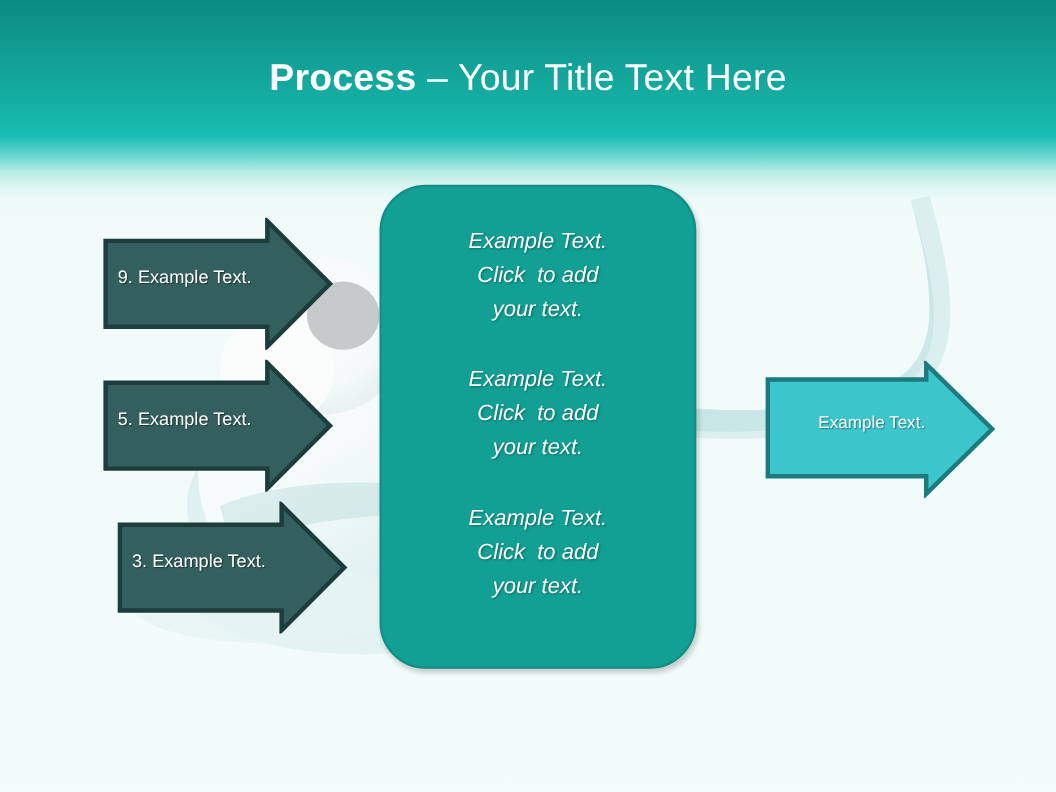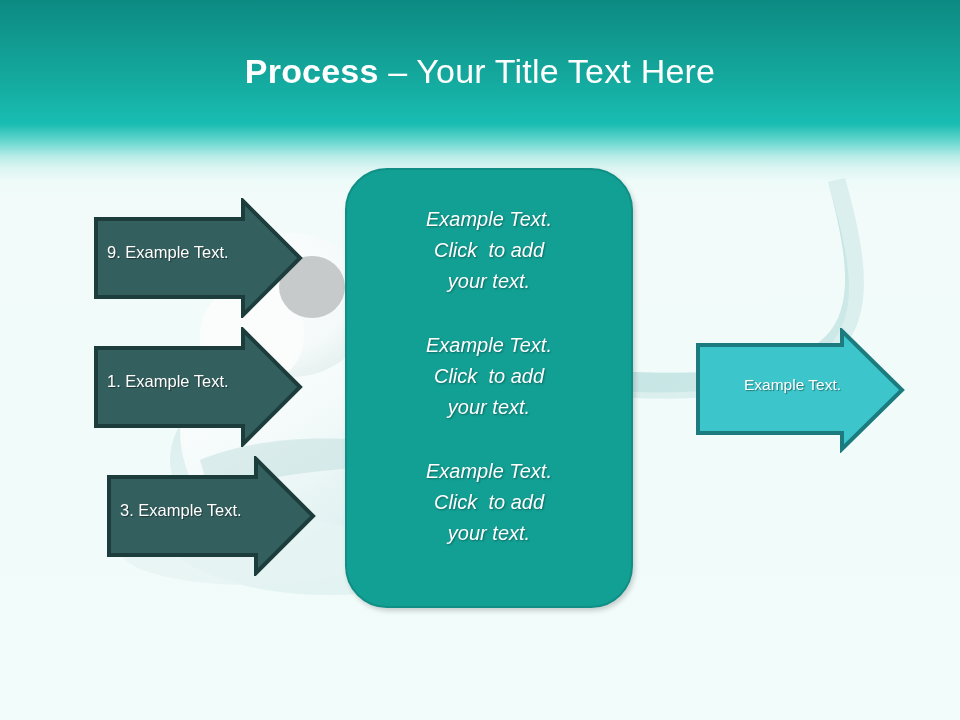--- a/index.html
+++ b/index.html
@@ -201,21 +201,21 @@
     <svg width="210" height="120" viewBox="0 0 210 120" xmlns="http://www.w3.org/2000/svg">
       <path d="M3 21 L150 21 L150 3 L207 60 L150 117 L150 99 L3 99 Z" fill="#33605f" stroke="#1d3d3d" stroke-width="4" stroke-linejoin="miter"></path>
     </svg>
     <div class="label">9. Example Text.</div>
   </div>
 
   <div class="step-arrow" id="step-2">
     <svg width="210" height="120" viewBox="0 0 210 120" xmlns="http://www.w3.org/2000/svg">
       <path d="M3 21 L150 21 L150 3 L207 60 L150 117 L150 99 L3 99 Z" fill="#33605f" stroke="#1d3d3d" stroke-width="4" stroke-linejoin="miter"></path>
     </svg>
-    <div class="label">1. Example Text.</div>
+    <div class="label">5. Example Text.</div>
   </div>
 
   <div class="step-arrow" id="step-3">
     <svg width="210" height="120" viewBox="0 0 210 120" xmlns="http://www.w3.org/2000/svg">
       <path d="M3 21 L150 21 L150 3 L207 60 L150 117 L150 99 L3 99 Z" fill="#33605f" stroke="#1d3d3d" stroke-width="4" stroke-linejoin="miter"></path>
     </svg>
     <div class="label">3. Example Text.</div>
   </div>
 
   <div class="center-panel">

